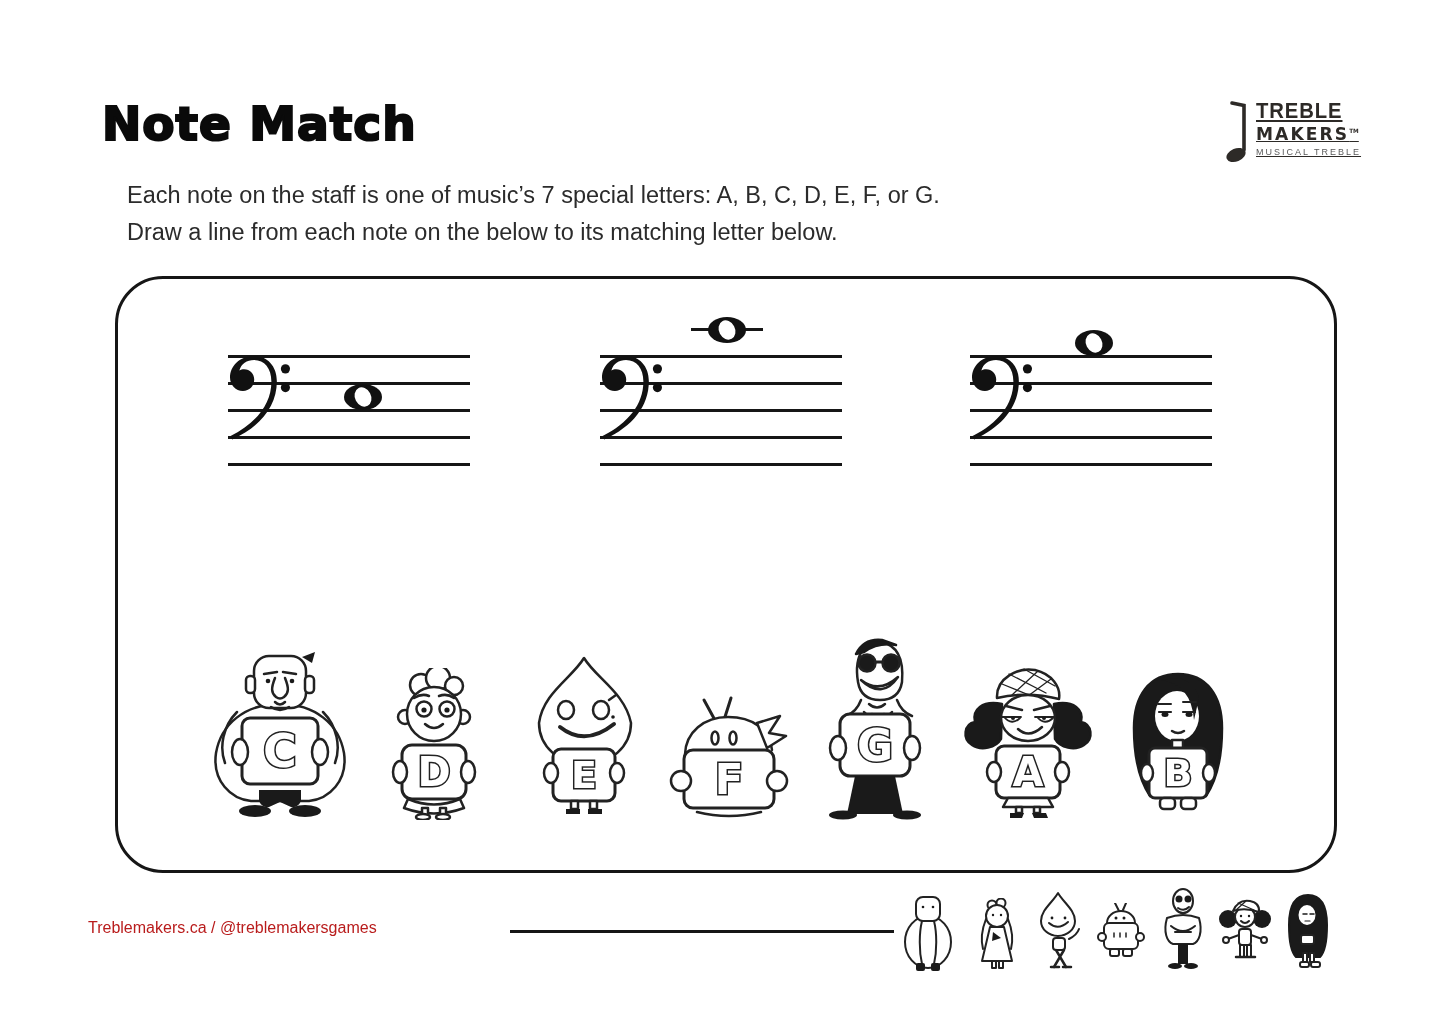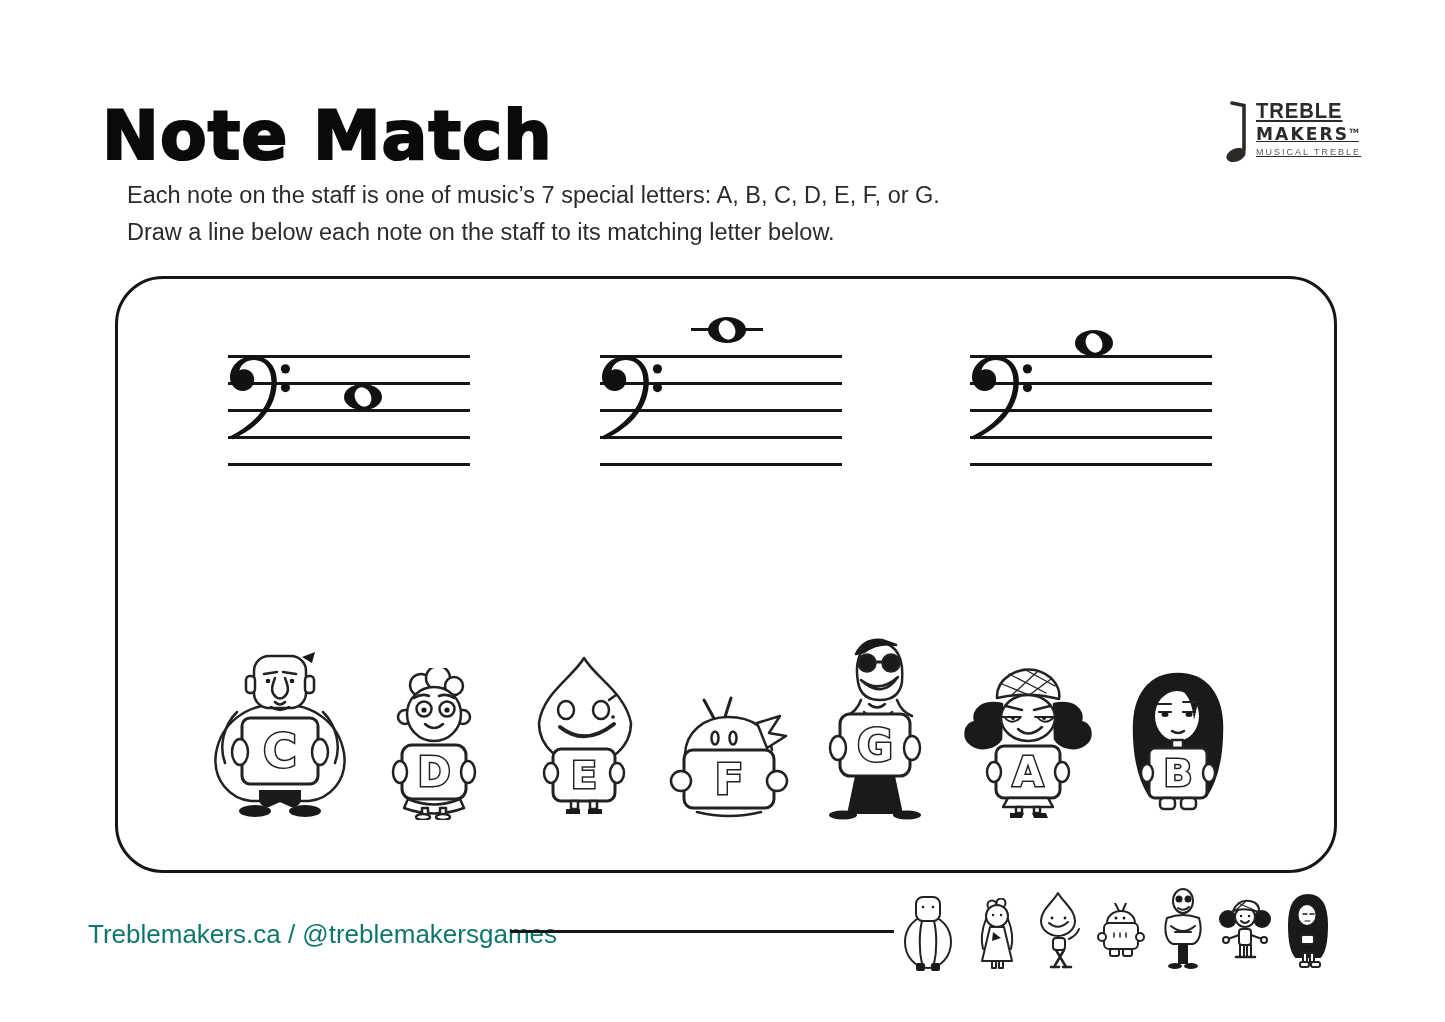--- a/index.html
+++ b/index.html
@@ -1,21 +1,21 @@
 <!DOCTYPE html>
 <html><head>
 <meta charset="utf-8">
 <style>
   html,body{margin:0;padding:0;background:#fff;}
   .page{position:relative;width:1445px;height:1022px;background:#ffffff;overflow:hidden;
         font-family:"Liberation Sans",sans-serif;color:#1a1a1a;}
   .abs{position:absolute;}
   
   .title{left:102px;top:96px;font-family:"DejaVu Sans",sans-serif;font-weight:bold;
-         font-size:68px;letter-spacing:1px;color:#0a0a0a;-webkit-text-stroke:2.2px #0a0a0a;}
+         font-size:47px;letter-spacing:1px;color:#0a0a0a;-webkit-text-stroke:2.2px #0a0a0a;}
   
   .instructions{left:107px;top:177px;font-size:23.5px;line-height:37px;color:#2b2b2b;margin-left:20px;}
   
   .logo{left:1225px;top:100px;display:flex;gap:7px;align-items:flex-start;color:#2d2a27;}
   .logo-text{display:flex;flex-direction:column;line-height:1;text-decoration:underline;}
   .logo-l1{font-family:"Liberation Sans",sans-serif;font-weight:bold;font-size:22px;
            letter-spacing:1px;transform:scaleX(.92);transform-origin:left;}
   .logo-l2{font-family:"DejaVu Sans",sans-serif;font-weight:bold;font-size:18px;
            letter-spacing:2.2px;margin-top:3px;transform:scaleX(.95);transform-origin:left;}
   .logo-tm{font-size:6px;vertical-align:super;letter-spacing:0;}
@@ -25,33 +25,33 @@
   
   .staff{top:300px;width:242px;height:178px;}
   .staff-line{position:absolute;left:0;width:242px;height:3px;background:#161616;}
   .clef{position:absolute;left:2px;top:56px;}
   .note{position:absolute;}
   .ledger{position:absolute;display:none;width:72px;height:3.5px;background:#161616;}
   
   .char{position:absolute;}
   .char svg text{font-family:"DejaVu Sans",sans-serif;font-weight:bold;}
   
-  .footer-credit{left:88px;top:919px;font-size:26px;color:#0f766e;}
+  .footer-credit{left:88px;top:919px;font-size:16px;color:#b91c1c;}
   .footer-line{left:510px;top:930px;width:384px;height:3px;background:#161616;}
 </style>
 </head>
 <body>
 
 <div class="page">
 
   <div class="abs title">Note Match</div>
 
   <div class="abs instructions">
     <div>Each note on the staff is one of music’s 7 special letters: A, B, C, D, E, F, or G.</div>
-    <div>Draw a line below each note on the staff to its matching letter below.</div>
+    <div>Draw a line from each note on the below to its matching letter below.</div>
   </div>
 
   <div class="abs logo">
     <svg width="24" height="66" viewBox="0 0 24 66">
       <path d="M7,3 L19,5.5 L19,50" fill="none" stroke="#2d2a27" stroke-width="3.6" stroke-linecap="round"></path>
       <ellipse cx="11" cy="55" rx="10" ry="6.5" transform="rotate(-22 11 55)" fill="#2d2a27"></ellipse>
     </svg>
     <div class="logo-text">
       <span class="logo-l1">TREBLE</span>
       <span class="logo-l2"><span>MAKERS</span><span class="logo-tm">TM</span></span>

